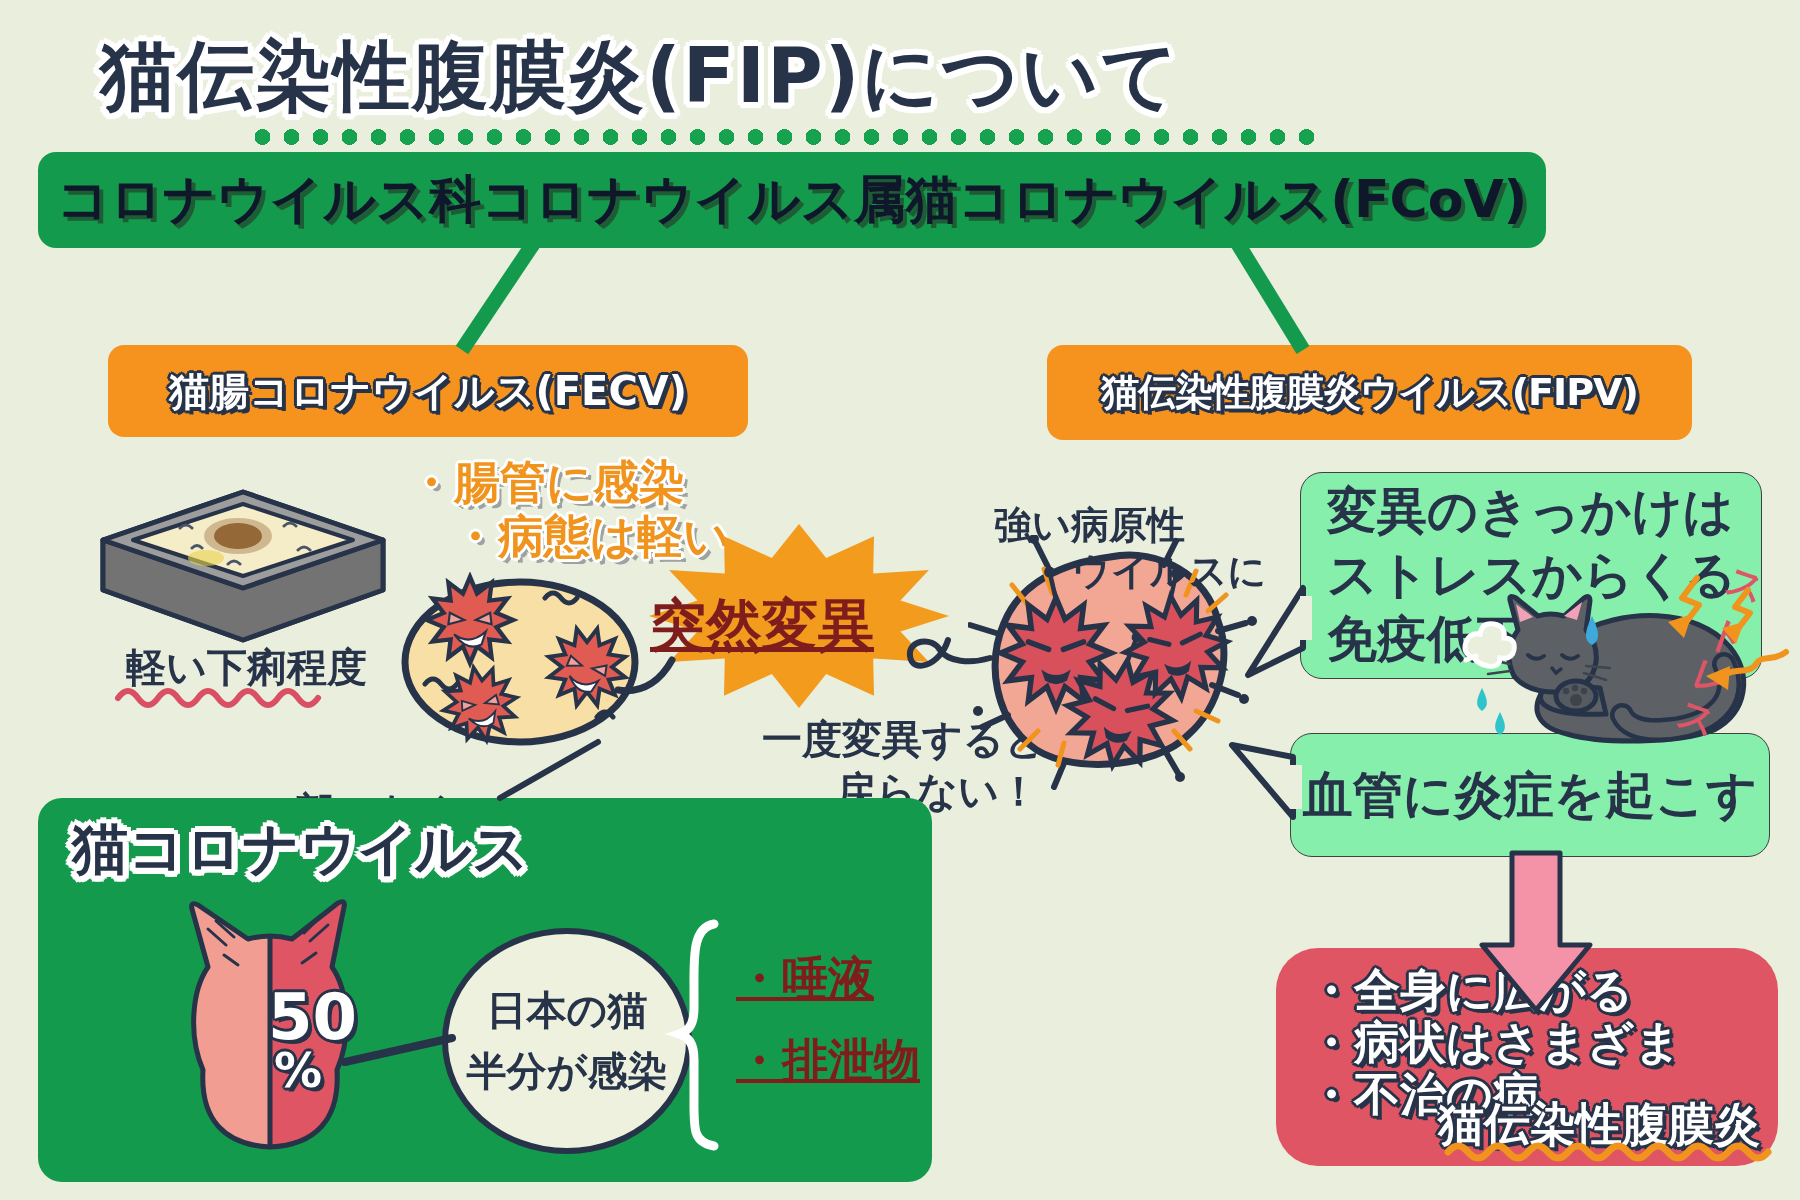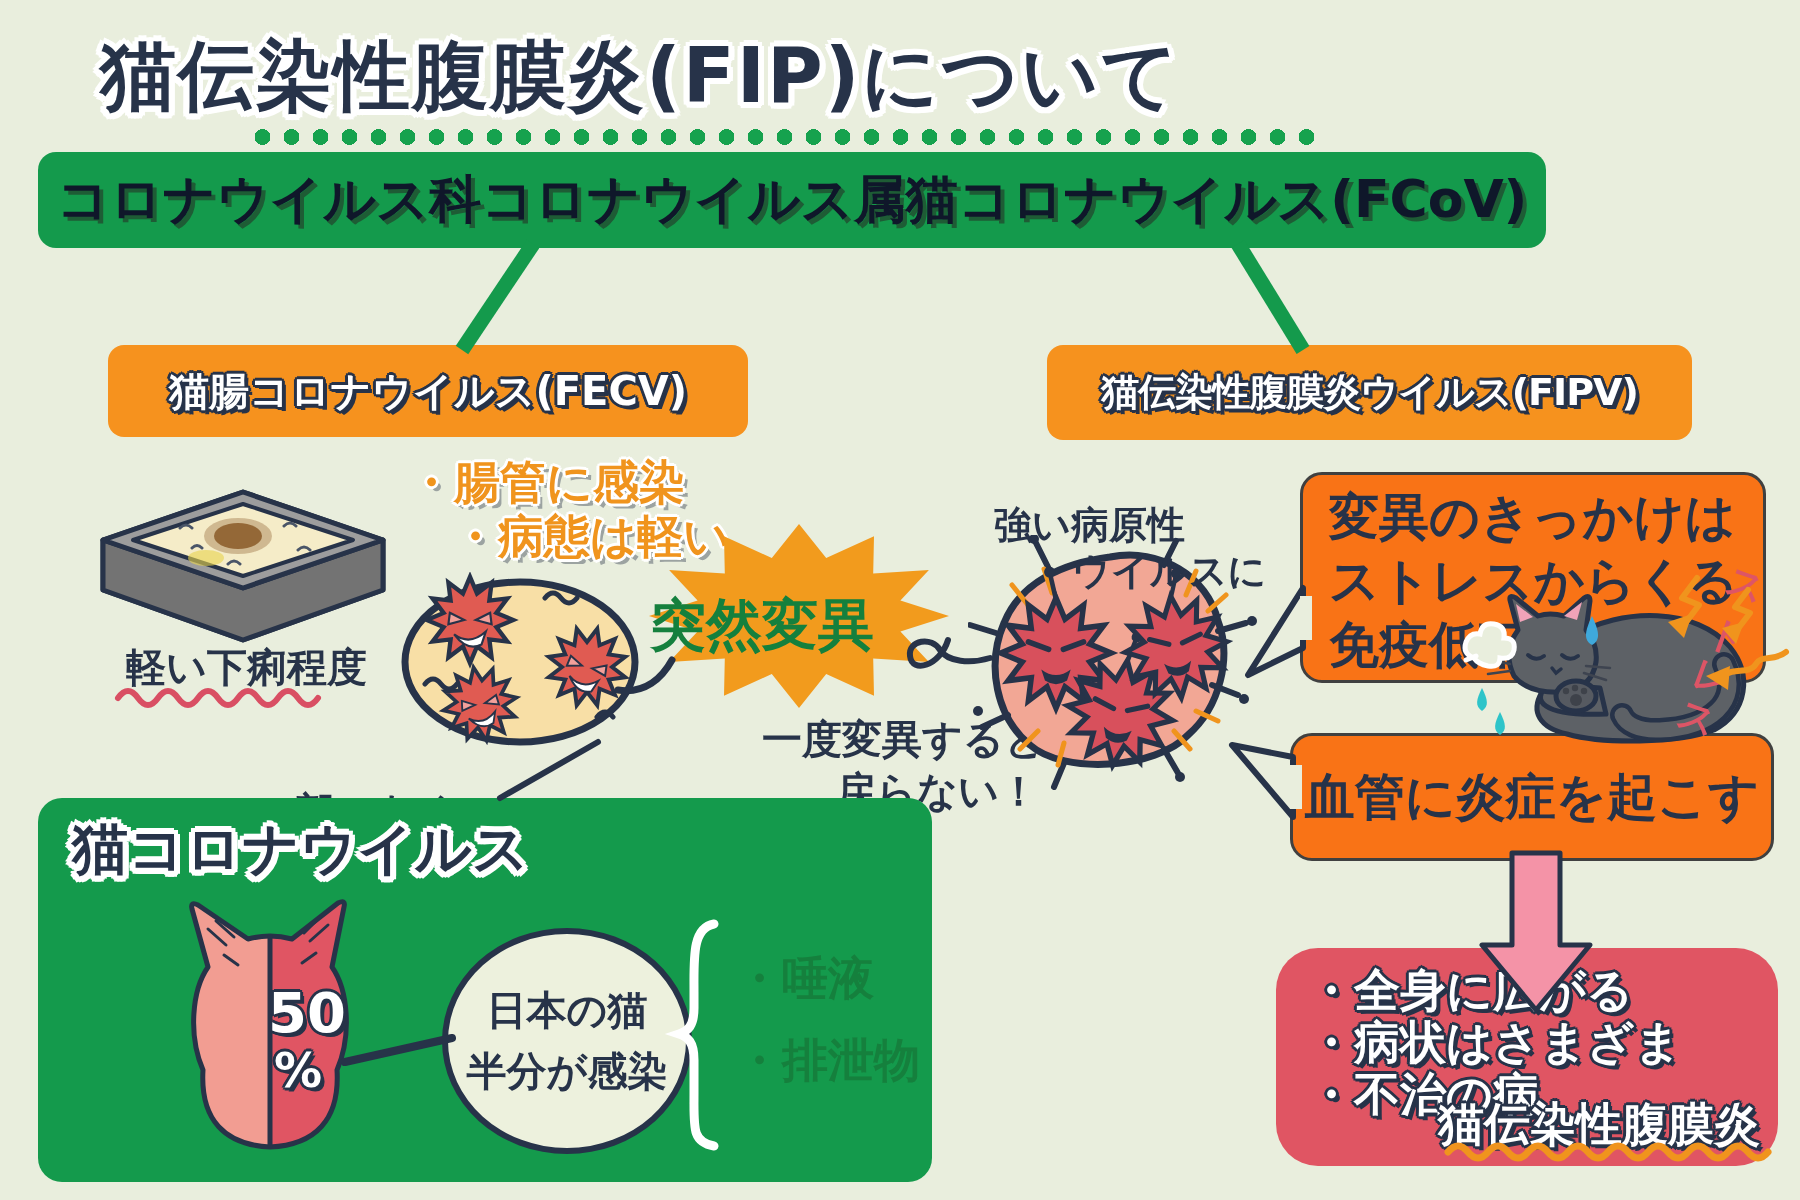--- a/index.html
+++ b/index.html
@@ -31,31 +31,31 @@
   .t-w-drop{color:#0f172a;text-shadow:4px 4px 0 #1e5c35;}
   
   .t-or{
     color:#f0941d;
     text-shadow:
       -3px 0 0 #fff,3px 0 0 #fff,0 -3px 0 #fff,0 3px 0 #fff,
       -2px -2px 0 #fff,2px -2px 0 #fff,-2px 2px 0 #fff,2px 2px 0 #fff,
       5px 5px 0 #27334966;
   }
   .t-nv{color:#273349;}
-  .t-white{color:#15803d;}
+  .t-white{color:#7f1d1d;text-decoration:underline;}
   .banner{
     left:38px;top:152px;width:1508px;height:96px;border-radius:18px;
     background:#149a4c;display:flex;align-items:center;justify-content:center;
   }
   .obox{
     background:#f6921e;border-radius:16px;
     display:flex;align-items:center;justify-content:center;
   }
   .bubble{
-    background:#f97316;border:3px solid #404040;border-radius:22px;
+    background:#86efac;border:1px solid #404040;border-radius:22px;font-family:Liberation Mono, monospace;
   }
   .redbox{
     left:1276px;top:948px;width:502px;height:218px;border-radius:42px;
     background:#e05563;
   }
   .greenbox{
     left:38px;top:798px;width:894px;height:384px;border-radius:24px;
     background:#149a4c;
   }
   .dots{
@@ -241,21 +241,21 @@
           <rect x="102" y="0" width="102" height="264"></rect>
         </clipPath>
       </defs>
     <path id="headShape" d="M102 254 C 57 252, 32 227, 35 177 C 20 142, 24 97, 40 74 L 24 16 Q 22 8 30 12 L 80 46 Q 102 40 124 46 L 170 10 Q 178 6 176 14 L 164 74 C 180 97, 184 142, 169 177 C 172 227, 147 252, 102 254 Z" fill="#f29d92"></path>
     <path d="M102 254 C 57 252, 32 227, 35 177 C 20 142, 24 97, 40 74 L 24 16 Q 22 8 30 12 L 80 46 Q 102 40 124 46 L 170 10 Q 178 6 176 14 L 164 74 C 180 97, 184 142, 169 177 C 172 227, 147 252, 102 254 Z" fill="#e05563" clip-path="url(#rightHalf)"></path>
     <path d="M102 254 C 57 252, 32 227, 35 177 C 20 142, 24 97, 40 74 L 24 16 Q 22 8 30 12 L 80 46 Q 102 40 124 46 L 170 10 Q 178 6 176 14 L 164 74 C 180 97, 184 142, 169 177 C 172 227, 147 252, 102 254 Z" fill="none" stroke="#273349" stroke-width="5" stroke-linejoin="round"></path>
     <line x1="102" y1="42" x2="102" y2="254" stroke="#273349" stroke-width="5"></line>
     <path d="M40 36 l18 16 M48 28 l18 16 M56 62 l14 10" stroke="#273349" stroke-width="3" stroke-linecap="round"></path>
     <path d="M160 32 l-18 16 M152 24 l-16 16 M148 60 l-14 10" stroke="#273349" stroke-width="3" stroke-linecap="round"></path>
   </svg>
-  <div class="abs t-w-nv" style="left:268px;top:980px;font-size:56px;">50</div>
+  <div class="abs t-w-nv" style="left:268px;top:980px;font-size:64px;">50</div>
   <div class="abs t-w-nv" style="left:274px;top:1042px;font-size:48px;">%</div>
 
   <div class="abs ellipse-stat">
     <div class="t-nv" style="font-size:40px;">日本の猫</div>
     <div class="t-nv" style="font-size:40px;">半分が感染</div>
   </div>
 
   <div class="abs t-white" style="left:736px;top:948px;font-size:46px;">・唾液</div>
   <div class="abs t-white" style="left:736px;top:1030px;font-size:46px;">・排泄物</div>
 

